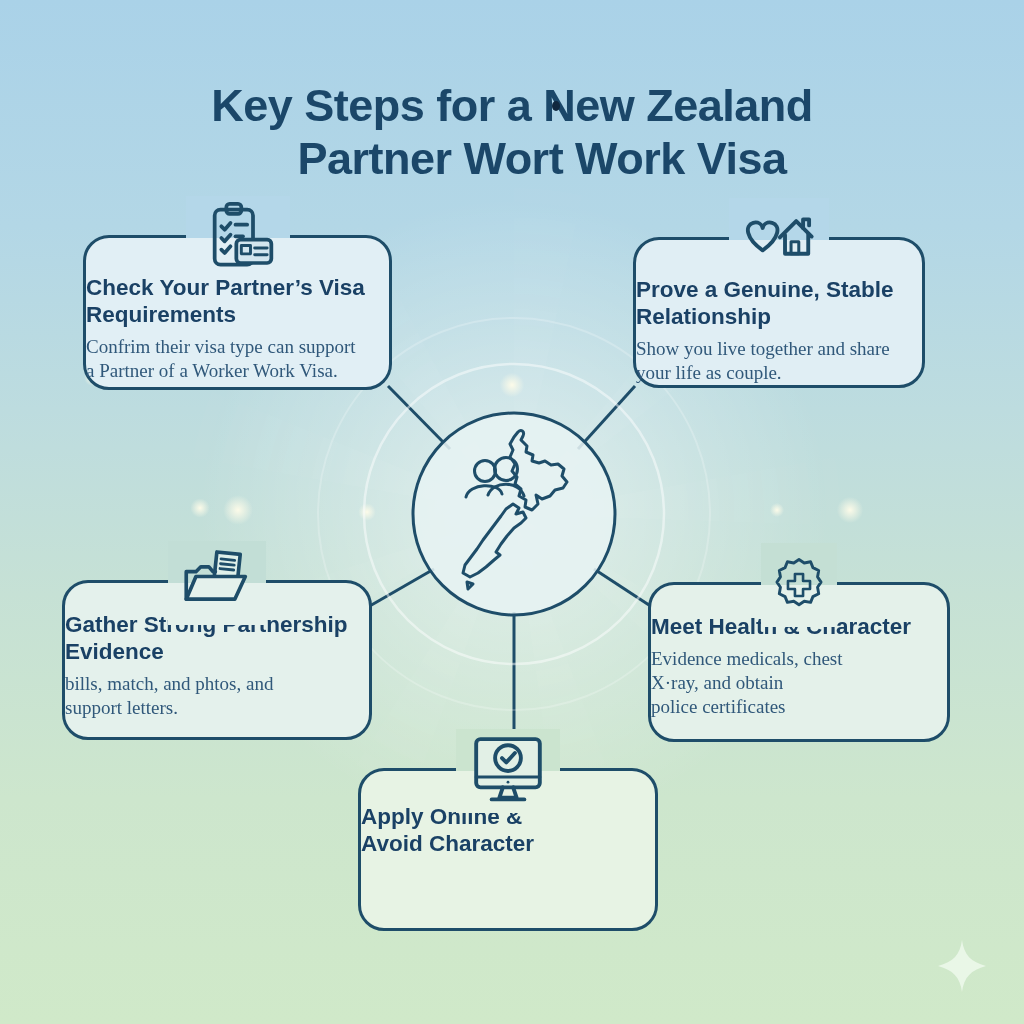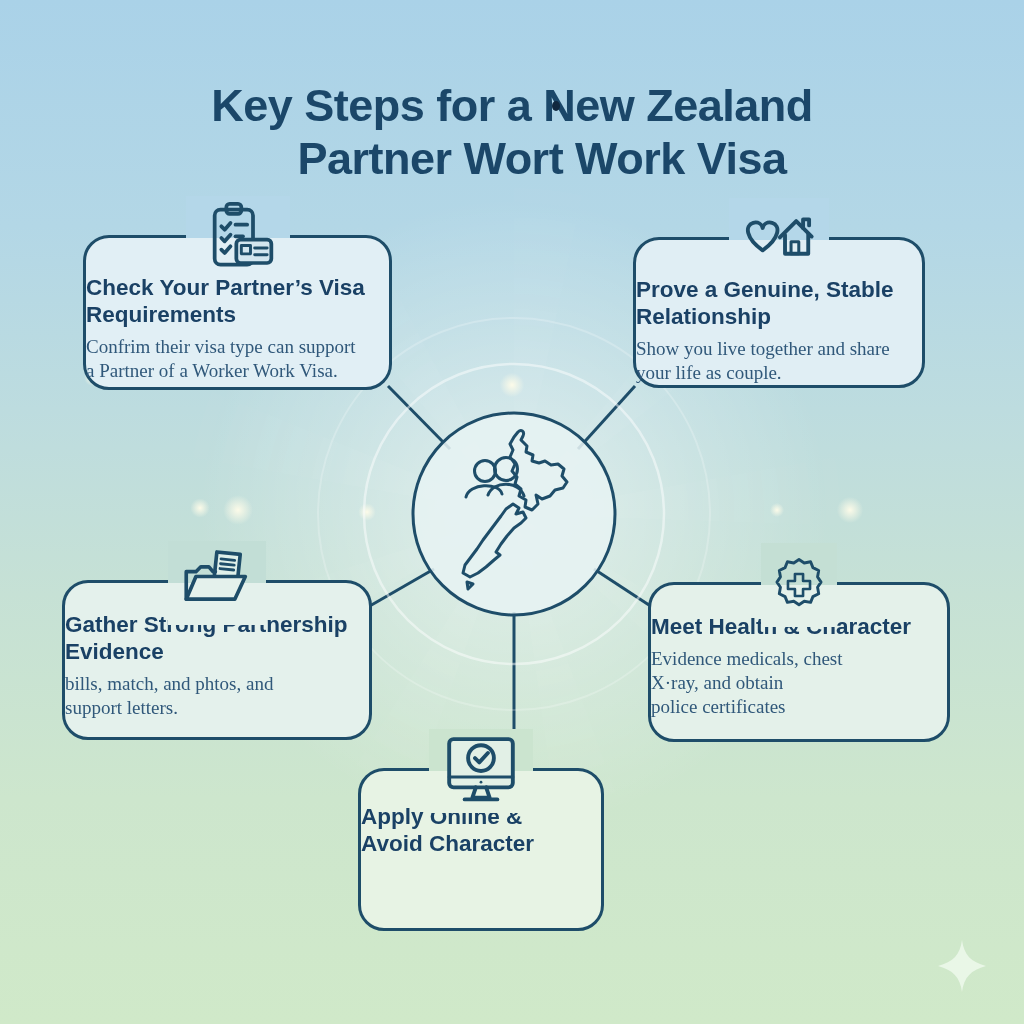--- a/index.html
+++ b/index.html
@@ -25,21 +25,21 @@
     font-size:45px;font-weight:700;line-height:1.17;color:#1b4769;letter-spacing:-0.5px;}
   .main-title .l2{transform:translateX(30px);}
   .stray-dot{position:absolute;left:552px;top:101px;width:8px;height:10px;border-radius:50%;background:#10273e;}
   
   .step{position:absolute;box-sizing:border-box;border:3px solid #1e4d69;border-radius:26px;
     }
   .step-eligibility{left:83px;top:235px;width:309px;height:155px;background:#e1eff5;padding-top:36px;}
   .step-relationship{left:633px;top:237px;width:292px;height:151px;background:#e0eef4;padding-top:36px;}
   .step-evidence{left:62px;top:580px;width:310px;height:160px;background:#e4f1ec;padding-top:28px;}
   .step-health{left:648px;top:582px;width:302px;height:160px;background:#e4f1ea;padding-top:28px;}
-  .step-apply{left:358px;top:768px;width:246px;height:163px;background:#e7f3e4;padding-top:32px;}
+  .step-apply{left:358px;top:768px;width:300px;height:163px;background:#e7f3e4;padding-top:32px;}
   .step-title{margin:0 0 7px 0;font-size:22.5px;font-weight:700;color:#1a4165;line-height:1.2;}
   .step-title span{display:block;white-space:nowrap;}
   .step-body{margin:0;font-size:19px;color:#30587a;line-height:1.26;font-family:Liberation Serif, serif;}
   .step-body span{display:block;white-space:nowrap;}
   
   .icon-holder{position:absolute;top:-42px;left:50%;transform:translateX(-50%);
     height:84px;display:flex;align-items:center;justify-content:center;}
   .step-eligibility .icon-holder{width:104px;background:linear-gradient(#b4d7e9 50%,#e1eff5 50%);}
   .step-relationship .icon-holder{width:100px;background:linear-gradient(#b4d7e9 50%,#e0eef4 50%);}
   .step-evidence .icon-holder{width:98px;background:linear-gradient(#c2ded6 50%,#e4f1ec 50%);}

